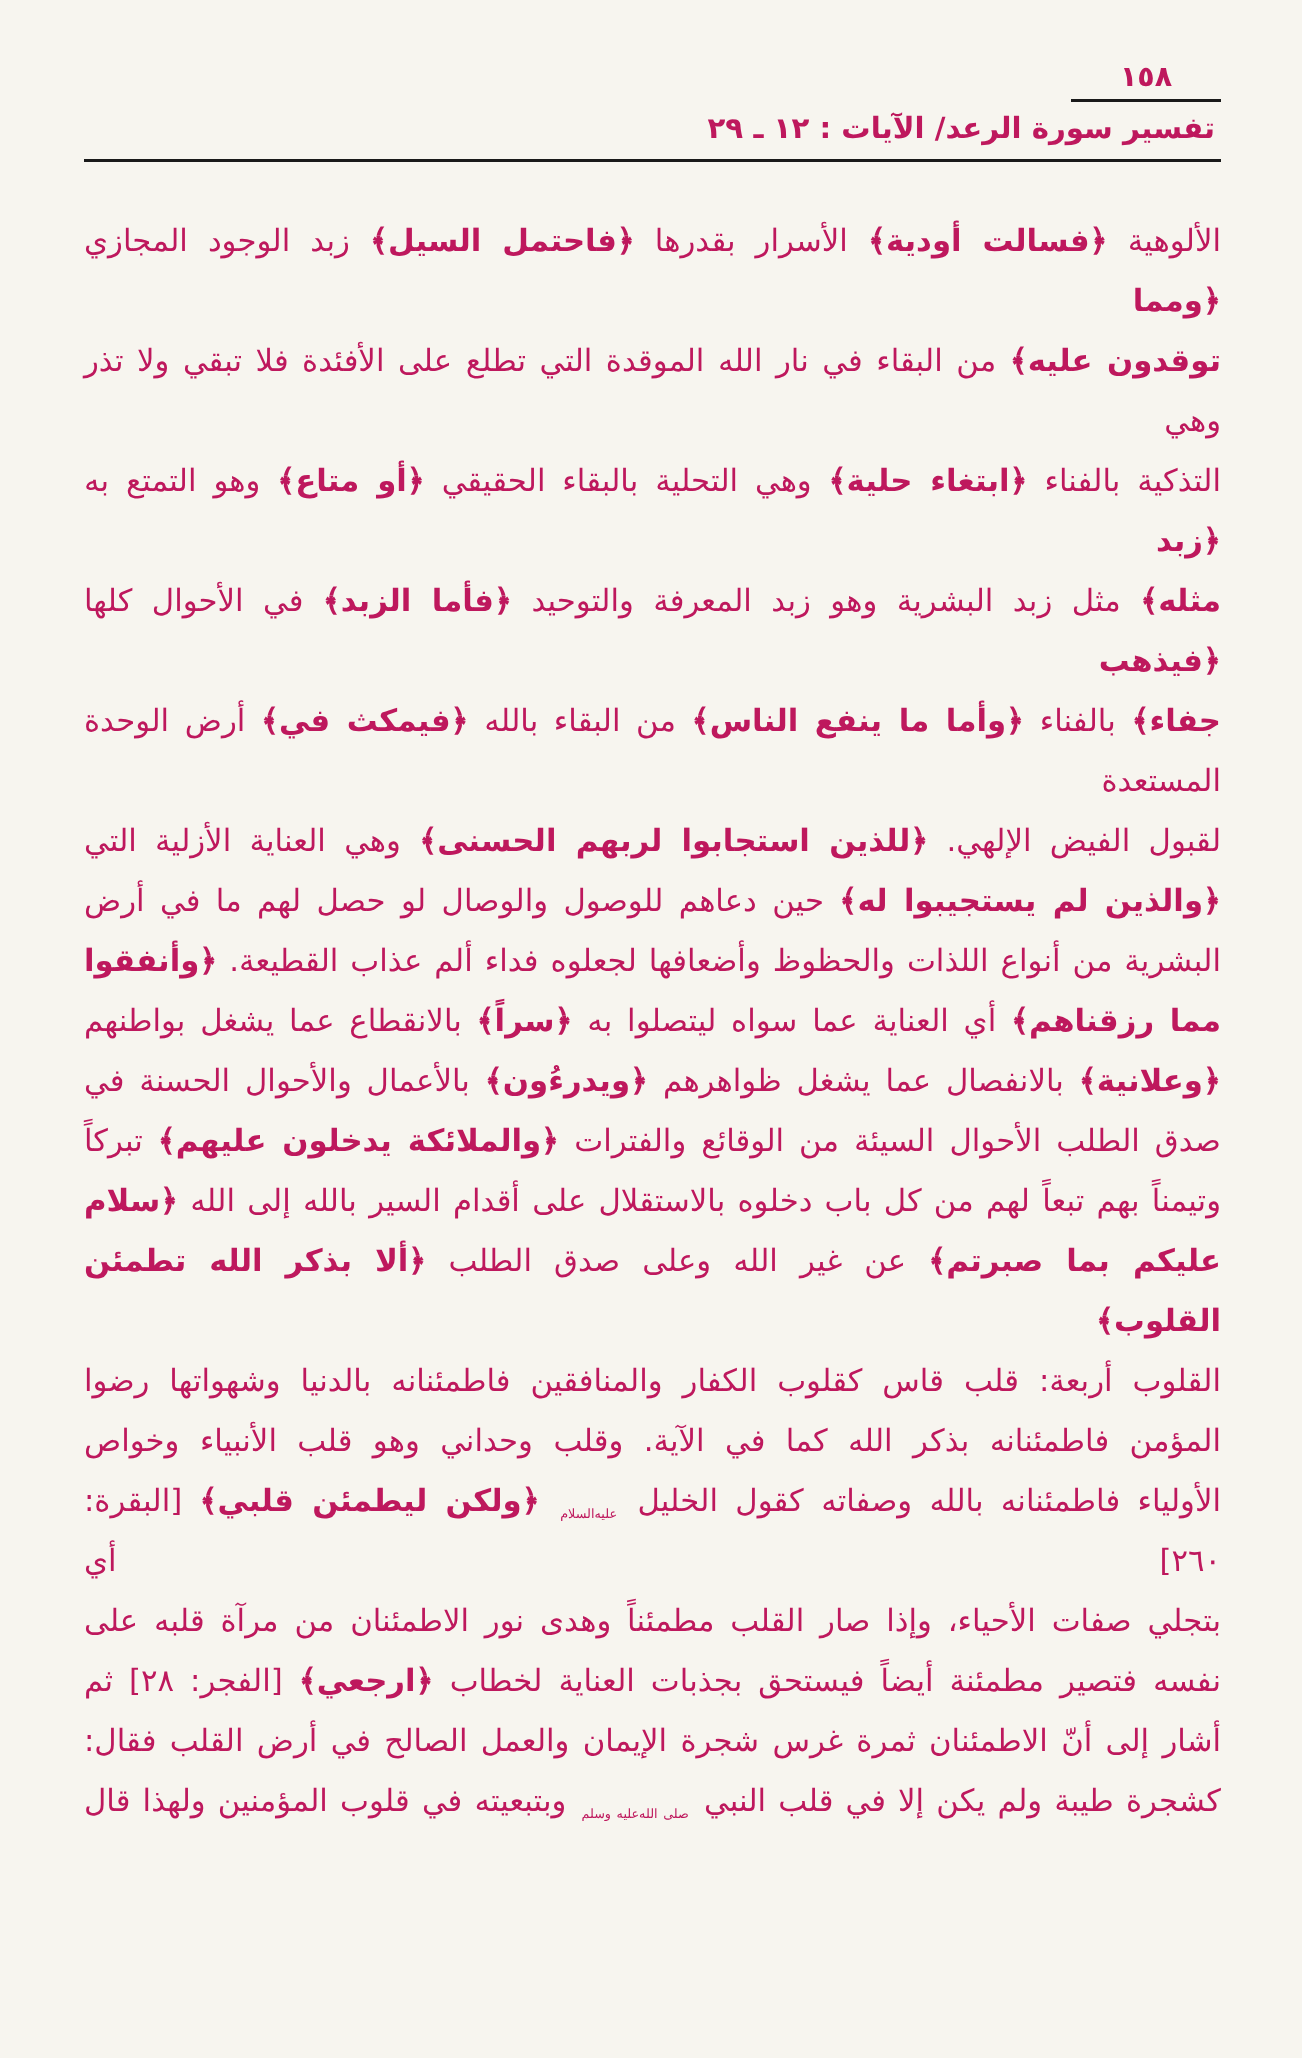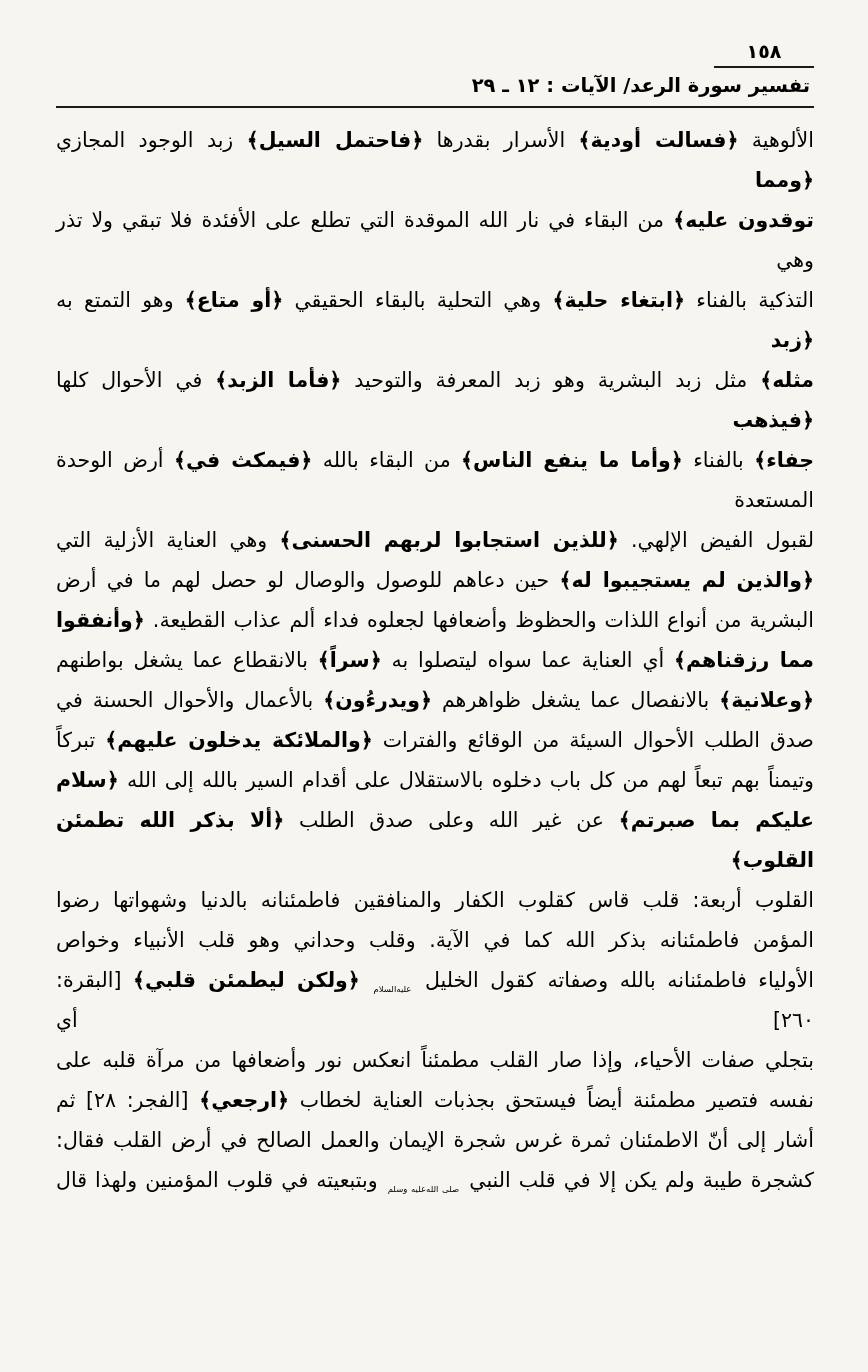--- a/index.html
+++ b/index.html
@@ -4,39 +4,39 @@
 <style>
   html,body{margin:0;padding:0;background:#e9e7e1;}
   .page{
     position:relative;
     width:868px;height:1372px;
     background:#f7f5ef;
     box-sizing:border-box;
     padding:40px 54px 0 56px;
     direction:rtl;
     font-family:"DejaVu Sans", sans-serif;
-    color:#000000;
+    color:#be185d;
     overflow:hidden;
   }
   
   .pagenum-row{text-align:right;height:34px;}
   .pagenum{
     display:inline-block;min-width:100px;text-align:center;
     font-weight:bold;font-size:19px;
     border-bottom:2.5px solid #1a1a1a;padding-bottom:4px;
   }
   .title-row{
     text-align:right;
     border-bottom:2.5px solid #1a1a1a;
     padding:0 4px 9px 2px;
     margin-top:0px;
   }
   .htitle{font-weight:bold;font-size:19.5px;letter-spacing:0;}
   
-  .body-text{margin-top:12px;}
+  .body-text{margin-top:32px;}
   .bline{
     font-size:20.5px;
     line-height:40px;
     text-align:justify;
     text-align-last:justify;
     word-spacing:1px;
   }
   .q{font-weight:bold;}
   
   .hon{
@@ -72,21 +72,21 @@
       <div class="bline"><span class="q">﴿وعلانية﴾</span><span> بالانفصال عما يشغل ظواهرهم </span><span class="q">﴿ويدرءُون﴾</span><span> بالأعمال والأحوال الحسنة في</span></div>
       <div class="bline"><span>صدق الطلب الأحوال السيئة من الوقائع والفترات </span><span class="q">﴿والملائكة يدخلون عليهم﴾</span><span> تبركاً</span></div>
       <div class="bline"><span>وتيمناً بهم تبعاً لهم من كل باب دخلوه بالاستقلال على أقدام السير بالله إلى الله </span><span class="q">﴿سلام</span></div>
       <div class="bline"><span class="q">عليكم بما صبرتم﴾</span><span> عن غير الله وعلى صدق الطلب </span><span class="q">﴿ألا بذكر الله تطمئن القلوب﴾</span></div>
       <div class="bline"><span>القلوب أربعة: قلب قاس كقلوب الكفار والمنافقين فاطمئنانه بالدنيا وشهواتها رضوا</span></div>
       <div class="bline"><span>المؤمن فاطمئنانه بذكر الله كما في الآية. وقلب وحداني وهو قلب الأنبياء وخواص</span></div>
       <div class="bline"><span>الأولياء فاطمئنانه بالله وصفاته كقول الخليل </span><span class="hon">
           <span>عليه</span>
           <span>السلام</span>
         </span><span> </span><span class="q">﴿ولكن ليطمئن قلبي﴾</span><span> [البقرة: ٢٦٠] أي</span></div>
-      <div class="bline"><span>بتجلي صفات الأحياء، وإذا صار القلب مطمئناً انعكس نور وأضعافها من مرآة قلبه على</span></div>
+      <div class="bline"><span>بتجلي صفات الأحياء، وإذا صار القلب مطمئناً وهدى نور الاطمئنان من مرآة قلبه على</span></div>
       <div class="bline"><span>نفسه فتصير مطمئنة أيضاً فيستحق بجذبات العناية لخطاب </span><span class="q">﴿ارجعي﴾</span><span> [الفجر: ٢٨] ثم</span></div>
       <div class="bline"><span>أشار إلى أنّ الاطمئنان ثمرة غرس شجرة الإيمان والعمل الصالح في أرض القلب فقال:</span></div>
       <div class="bline"><span>كشجرة طيبة ولم يكن إلا في قلب النبي </span><span class="hon">
           <span>صلى الله</span>
           <span>عليه وسلم</span>
         </span><span> وبتبعيته في قلوب المؤمنين ولهذا قال </span></div>
     </div>
 
 </div>
 

